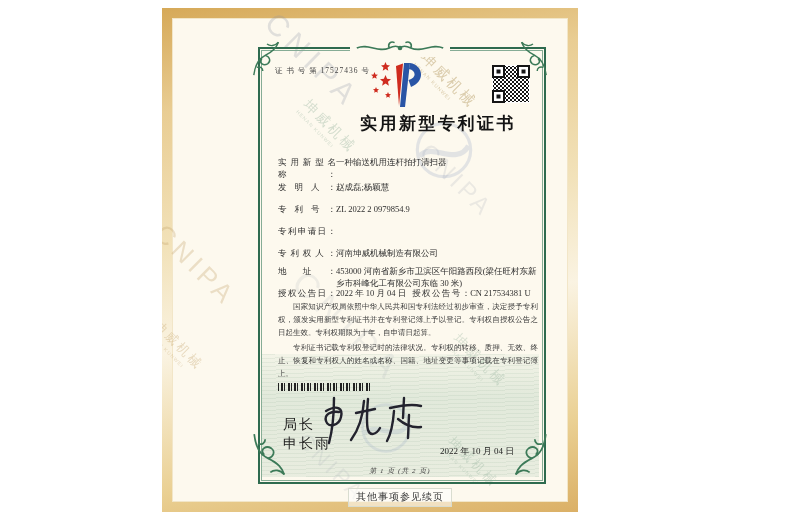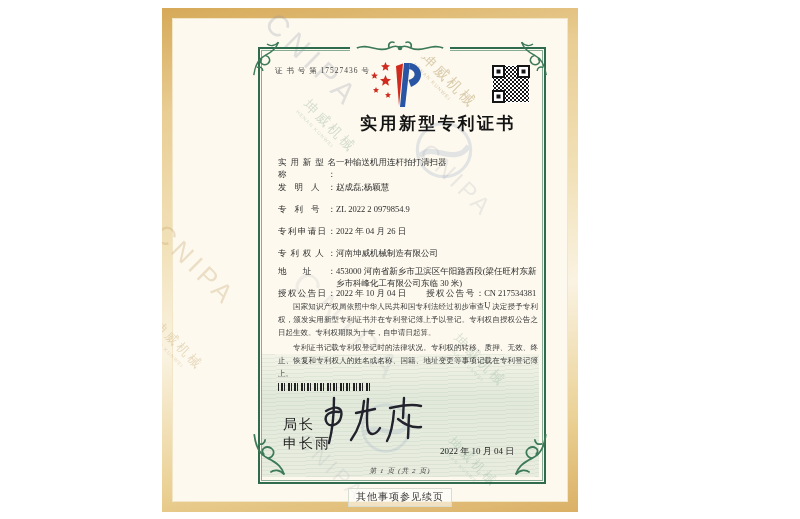--- a/index.html
+++ b/index.html
@@ -209,34 +209,33 @@
     <div class="frow" style="top:149px;">
       <span class="flabel">实用新型名称：</span>
       <span class="fvalue">一种输送机用连杆拍打清扫器</span>
     </div>
     <div class="frow" style="top:196px;">
       <span class="flabel">专利号：</span>
       <span class="fvalue">ZL 2022 2 0979854.9</span>
     </div>
     <div class="frow" style="top:218px;">
       <span class="flabel">专利申请日：</span>
-      <span class="fvalue">2022 年 04 月 26 日</span>
     </div>
     <div class="frow" style="top:240px;">
       <span class="flabel">专利权人：</span>
       <span class="fvalue">河南坤威机械制造有限公司</span>
     </div>
     <div class="frow" style="top:258px;">
       <span class="flabel">地址：</span>
       <span class="fvalue">453000 河南省新乡市卫滨区午阳路西段(梁任旺村东新乡市科峰化工有限公司东临 30 米)</span>
     </div>
     <div class="frow" style="top:280px;">
       <span class="flabel">授权公告日：</span>
       <span class="fvalue fixed">2022 年 10 月 04 日</span>
-      <span class="flabel" style="margin-left:20px;">授权公告号：</span>
+      <span class="flabel" style="margin-left:6px;">授权公告号：</span>
       <span class="fvalue">CN 217534381 U</span>
     </div>
 
     <div class="legal">
       <p>国家知识产权局依照中华人民共和国专利法经过初步审查，决定授予专利权，颁发实用新型专利证书并在专利登记簿上予以登记。专利权自授权公告之日起生效。专利权期限为十年，自申请日起算。</p>
       <p>专利证书记载专利权登记时的法律状况。专利权的转移、质押、无效、终止、恢复和专利权人的姓名或名称、国籍、地址变更等事项记载在专利登记簿上。</p>
     </div>
 
     <div class="barcode"></div>
 

